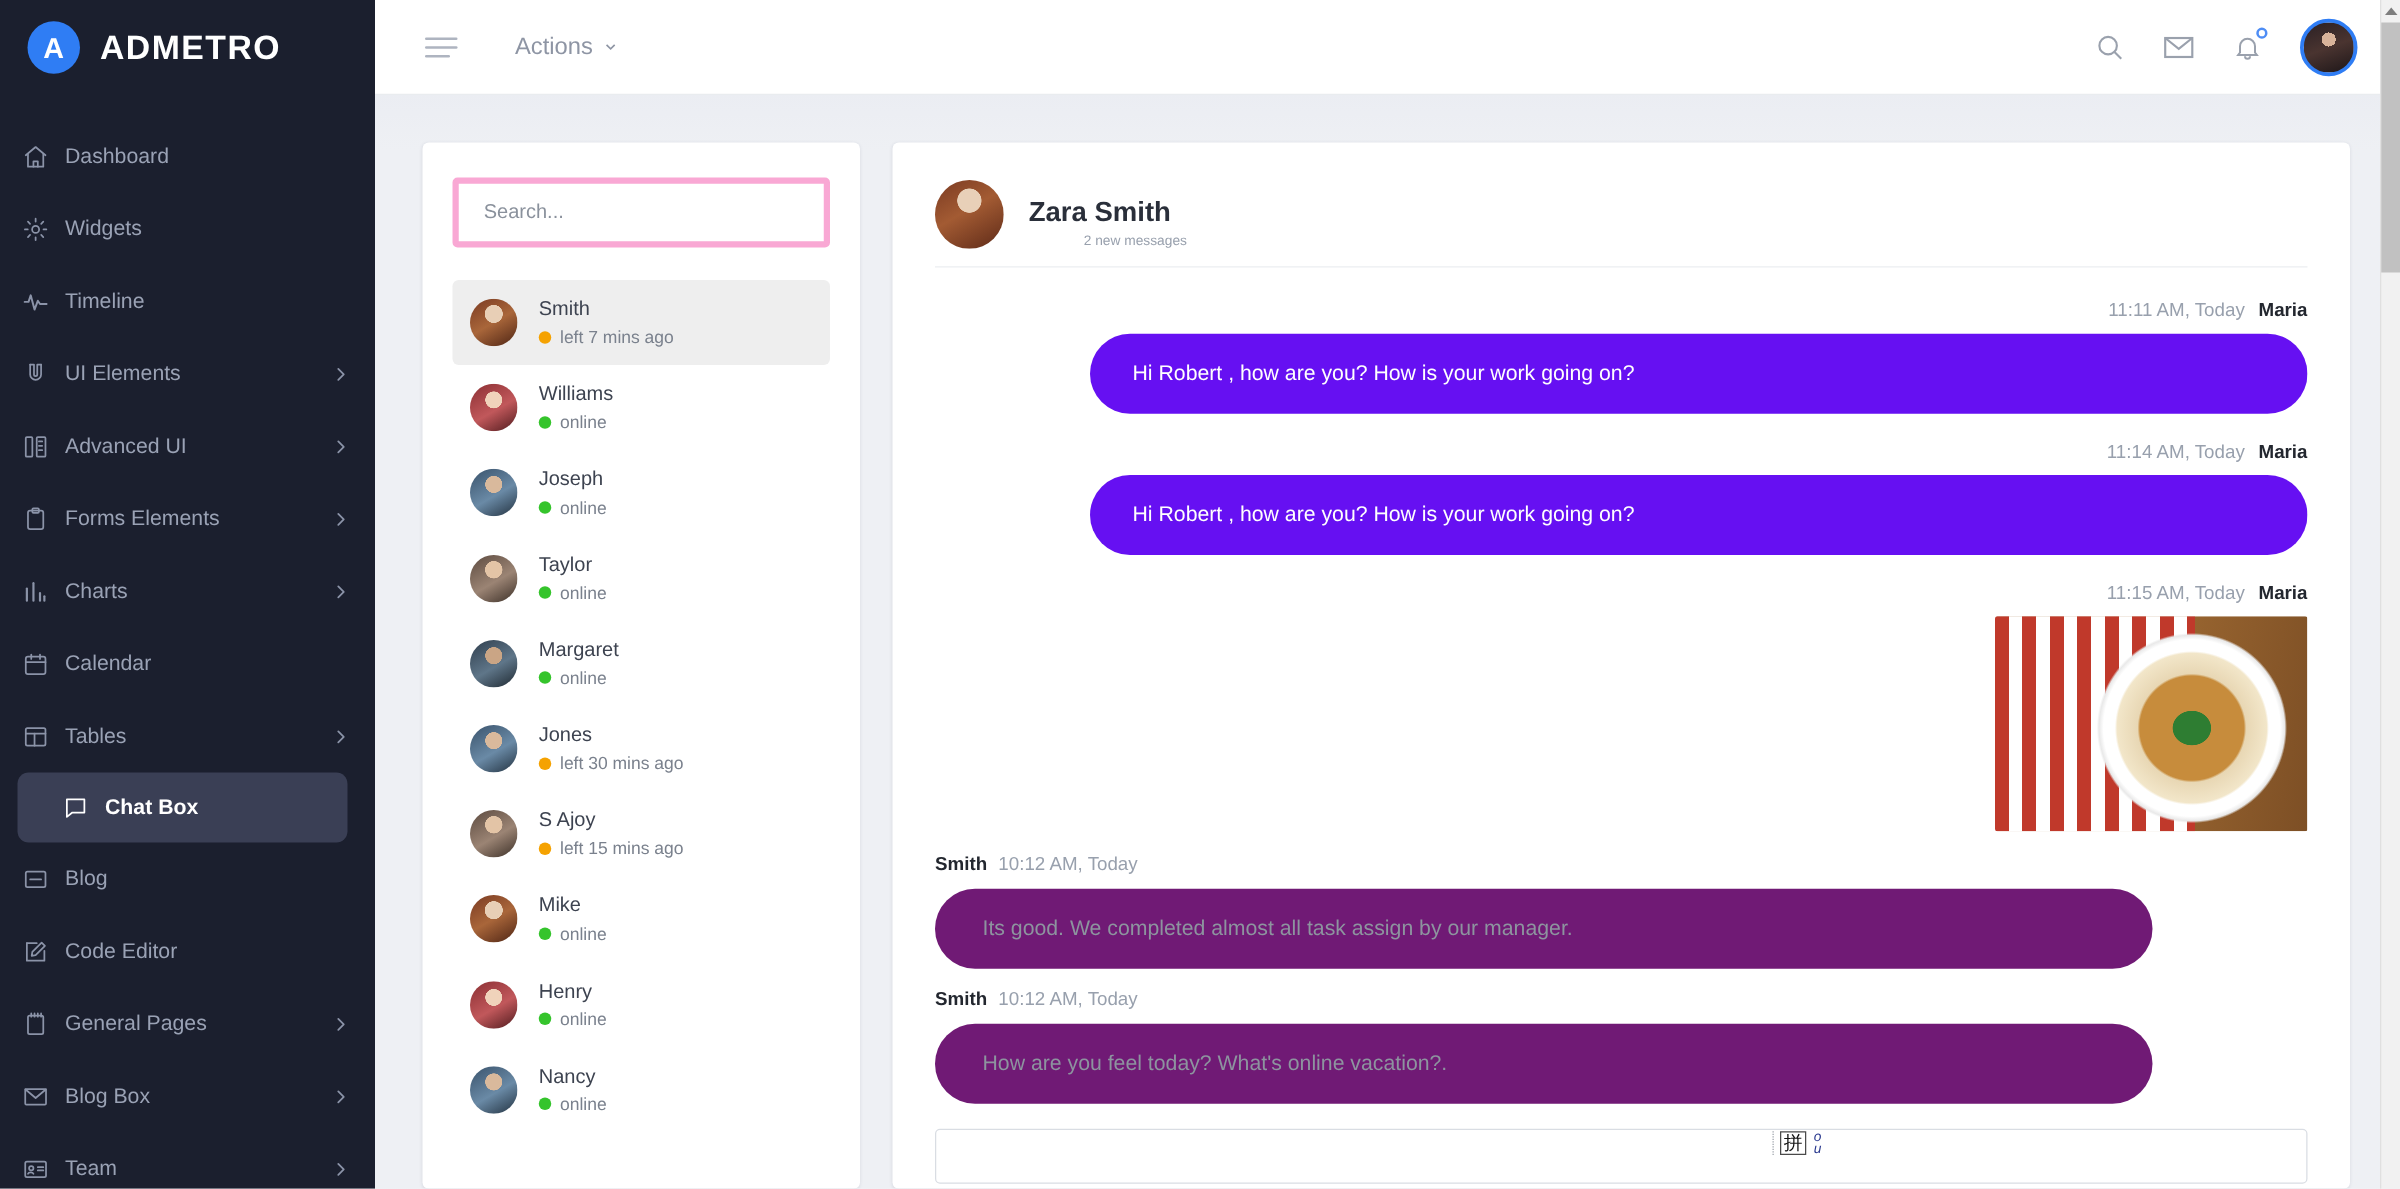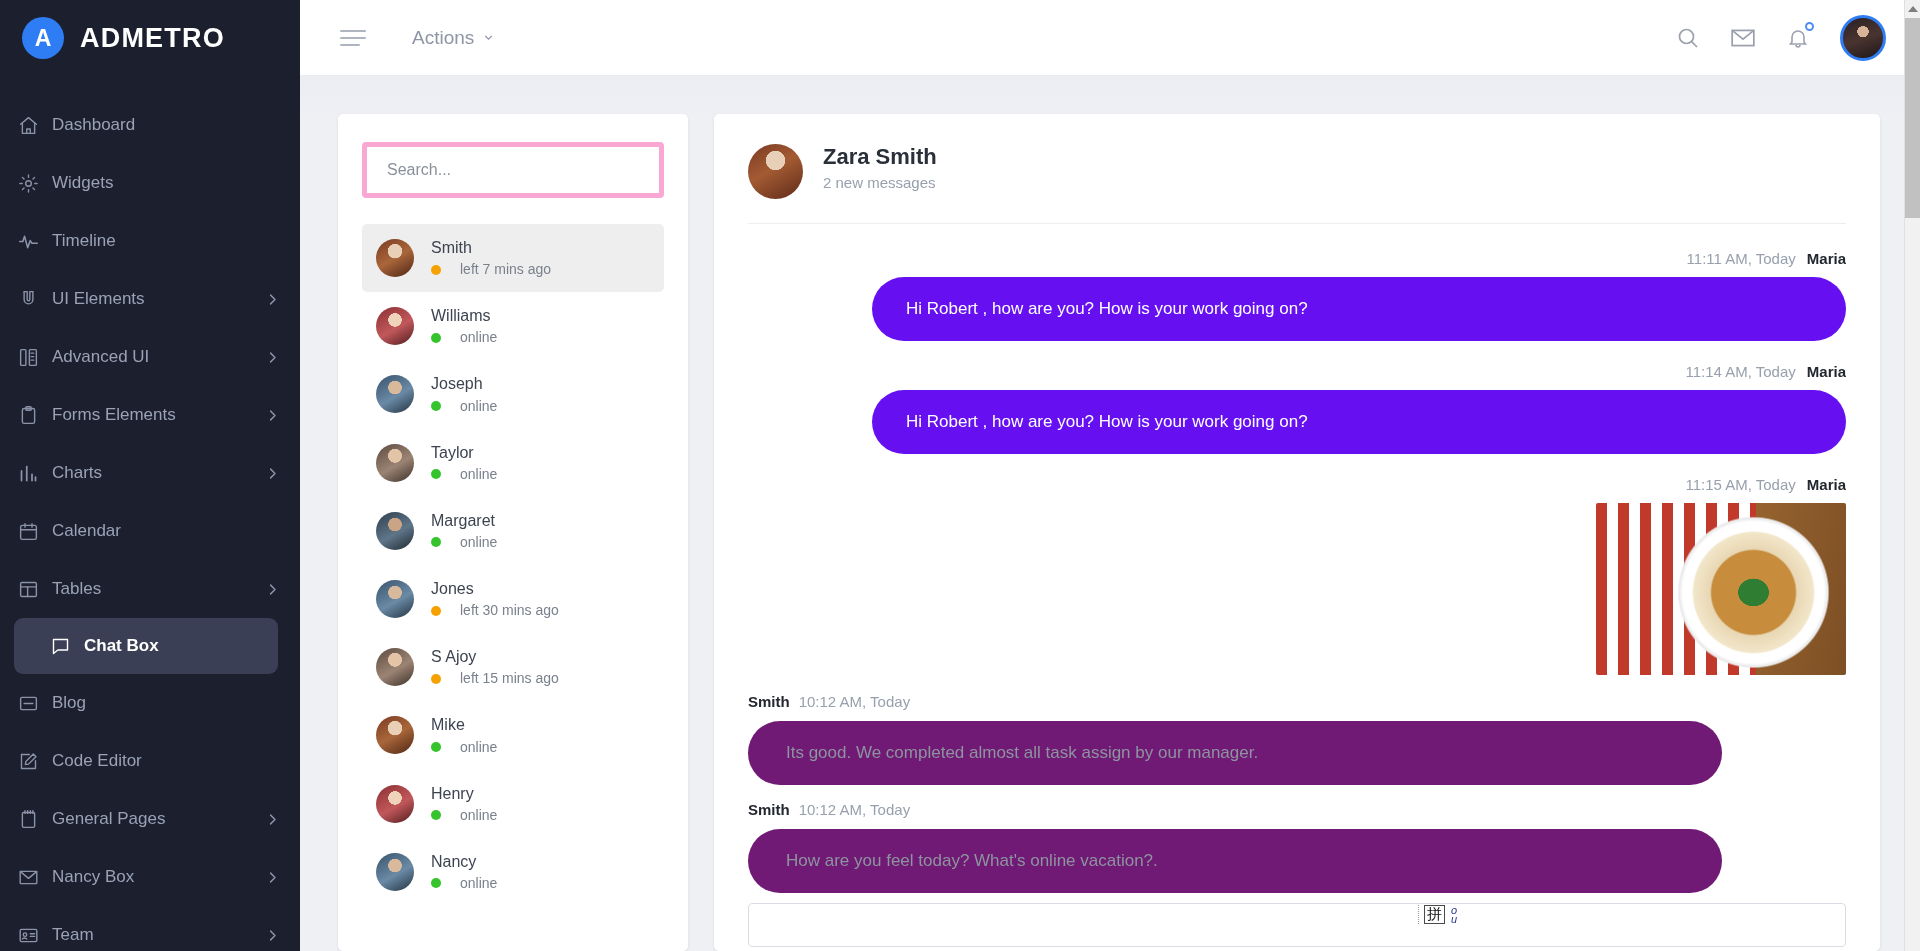--- a/index.html
+++ b/index.html
@@ -114,29 +114,29 @@
   }
   .search-box::placeholder { color: #8a919c; }
   .contact-list { margin-top: 26px; }
   .contact {
     display: flex; align-items: center; gap: 17px;
     padding: 12px 14px; border-radius: 5px; cursor: pointer;
   }
   .contact.selected { background: #eeeeee; }
   .c-avatar { width: 38px; height: 38px; border-radius: 50%; flex: 0 0 38px; overflow: hidden; }
   .c-name { font-size: 16px; color: #3d4350; line-height: 1.45; }
-  .c-status { font-size: 14px; color: #7a818d; display: flex; align-items: center; gap: 19px; line-height: 1.5; justify-content: flex-end; }
+  .c-status { font-size: 14px; color: #7a818d; display: flex; align-items: center; gap: 7px; line-height: 1.5; }
   .dot { width: 10px; height: 10px; border-radius: 50%; flex: 0 0 10px; }
 
   
   .chat-card { flex: 1; padding: 30px 34px 0 34px; display: flex; flex-direction: column; overflow: hidden; }
-  .chat-head { display: flex; align-items: flex-start; gap: 20px; padding-bottom: 24px; border-bottom: 1px solid #eceef1; }
+  .chat-head { display: flex; align-items: flex-end; gap: 20px; padding-bottom: 14px; border-bottom: 1px solid #eceef1; }
   .chat-head-avatar { width: 55px; height: 55px; border-radius: 50%; flex: 0 0 55px; overflow: hidden; }
   .chat-title { font-size: 22px; font-weight: bold; color: #2a2f3a; }
-  .chat-sub { font-size: 15px; color: #98a0ad; margin-top: 4px; }
+  .chat-sub { font-size: 11px; color: #98a0ad; margin-top: 4px; margin-left: 44px; }
 
   .chat-body { flex: 1; padding-top: 26px; overflow: hidden; }
   .msg-meta { font-size: 15px; color: #98a0ad; margin-bottom: 10px; }
   .msg-meta .who { color: #23272f; font-weight: bold; margin-left: 11px; }
   .msg-row.out { text-align: right; }
   .bubble-out {
     display: block; background: #6610f2; color: #ffffff;
     border-radius: 36px; padding: 22px 34px;
     font-size: 17px; text-align: left; margin-left: 124px;
   }
@@ -354,21 +354,21 @@
             </svg>
           </span>
         </div>
         <div class="nav-item">
           <span class="ico">
             <svg width="21" height="21" viewBox="0 0 24 24" fill="none" stroke="currentColor" stroke-width="1.6" stroke-linecap="round" stroke-linejoin="round">
               <rect x="2.5" y="5" width="19" height="14" rx="1"></rect>
               <path d="M2.5 5L12 13l9.5-8"></path>
             </svg>
           </span>
-          <span class="lbl">Nancy Box</span>
+          <span class="lbl">Blog Box</span>
           <span class="chev">
             <svg width="15" height="15" viewBox="0 0 24 24" fill="none" stroke="currentColor" stroke-width="2.3" stroke-linecap="round" stroke-linejoin="round">
               <path d="M9 5l7 7-7 7"></path>
             </svg>
           </span>
         </div>
         <div class="nav-item">
           <span class="ico">
             <svg width="21" height="21" viewBox="0 0 24 24" fill="none" stroke="currentColor" stroke-width="1.6" stroke-linecap="round" stroke-linejoin="round">
               <rect x="2.5" y="5" width="19" height="14" rx="1.5"></rect>

